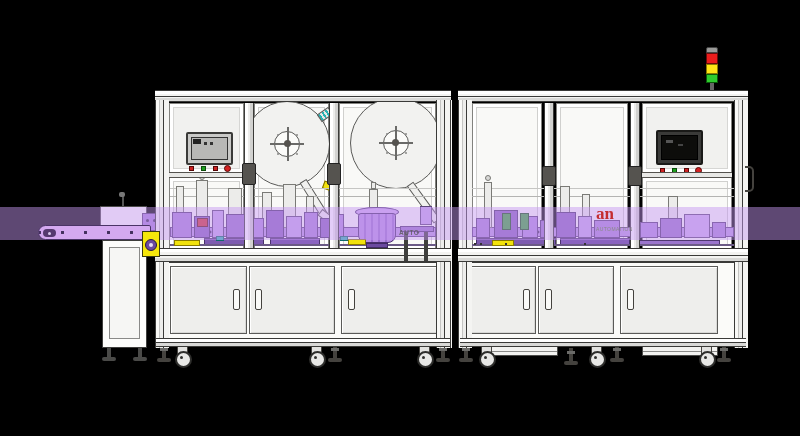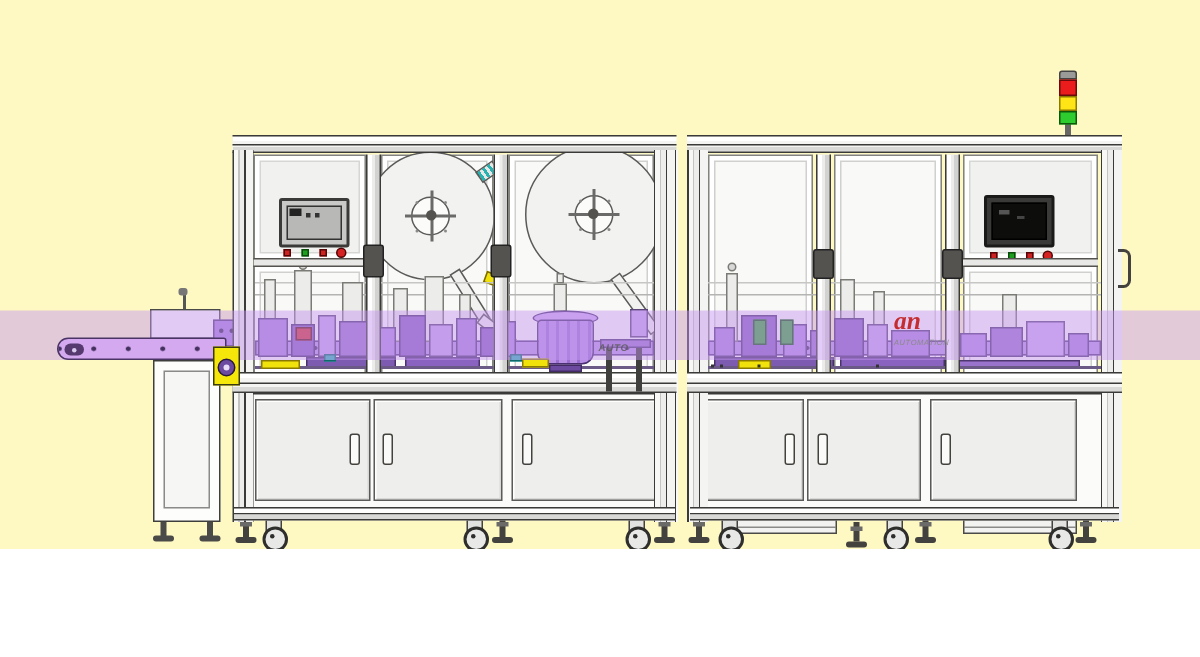--- a/index.html
+++ b/index.html
@@ -1,16 +1,16 @@
 <!DOCTYPE html>
 <html><head>
 <meta charset="utf-8">
 <style>
   html,body{margin:0;padding:0;background:#fff;font-family:"Liberation Sans",sans-serif;}
-  .stage{position:relative;width:800px;height:366px;background:#fef9c3;overflow:hidden;font-style:italic;}
+  .stage{position:relative;width:800px;height:436px;background:#000000;overflow:hidden;}
   .abs{position:absolute;box-sizing:border-box;}
   
   .hrail{position:absolute;box-sizing:border-box;z-index:10;background:#f4f4f2;
          border-top:1.5px solid #3a3a38;border-bottom:1.5px solid #3a3a38;
          box-shadow:inset 0 3px 0 #ffffff, inset 0 -3px 0 #d9d9d7;
          background-image:linear-gradient(#3a3a38,#3a3a38);
          background-size:100% 1px;background-position:0 50%;background-repeat:no-repeat;}
   .vpost{position:absolute;box-sizing:border-box;z-index:10;
          background:repeating-linear-gradient(90deg,#3a3a38 0 1px,#f8f8f6 1px 4px,#c4c4c2 4px 5px,#ededeb 5px 8px,#3a3a38 8px 9px,#f4f4f2 9px 14px);}
   .mullion{position:absolute;box-sizing:border-box;z-index:10;background:#ececea;

